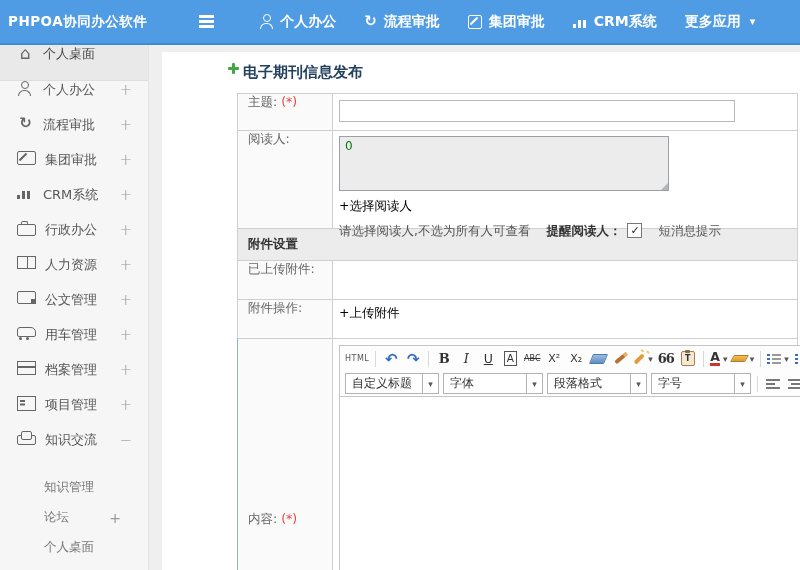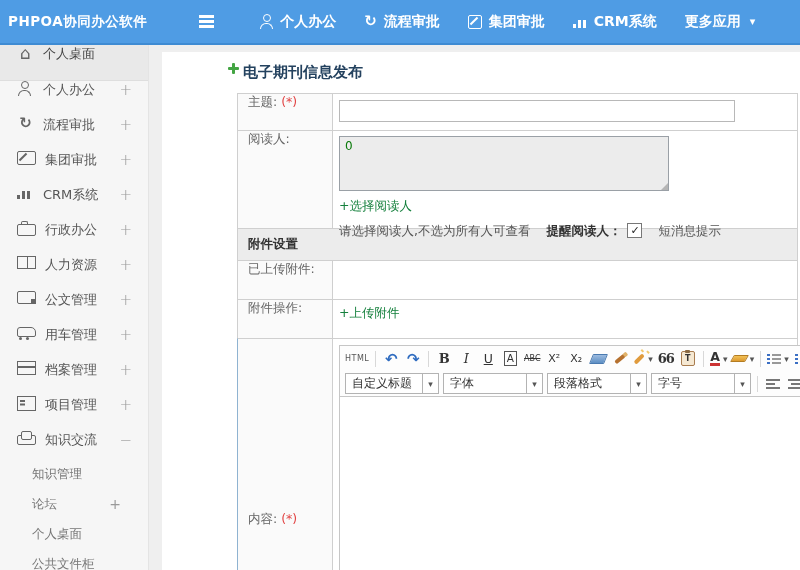--- a/index.html
+++ b/index.html
@@ -44,21 +44,21 @@
   .ic-chat{width:10px;height:8px;border:1.5px solid currentColor;border-radius:2px;margin-top:4px}
   .ic-chat::after{content:"";position:absolute;top:-5px;left:3px;width:9px;height:7px;border:1.5px solid currentColor;border-radius:2px;background:#f6f6f6}
 
   
   .sidebar{position:absolute;left:0;top:45px;bottom:0;width:148px;background:#f6f6f6;border-right:1px solid #e4e4e4;overflow:hidden}
   .sd-item{height:35px;display:flex;align-items:flex-start;padding-left:17px;color:#555;cursor:pointer}
   .sd-item .ic{color:#666;width:17px;display:inline-flex;justify-content:center}
   .sd-item .lbl{margin-left:9px;font-size:13px;white-space:nowrap}
   .sd-item .exp{margin-left:auto;margin-right:16px;color:#999;font-size:15px;font-weight:300}
   .sd-item.active{background:#e9e9e9;border-bottom:1px solid #dedede;color:#444}
-  .sd-sub{height:30px;display:flex;align-items:flex-start;padding-left:32px;color:#777;font-size:12.5px;cursor:pointer}
+  .sd-sub{height:30px;display:flex;align-items:flex-end;padding-left:44px;color:#777;font-size:12.5px;cursor:pointer}
   .sd-sub .exp{margin-left:auto;margin-right:27px;color:#999;font-size:14px}
 
   
   .content{position:absolute;left:162px;top:52px;right:0;bottom:0;background:#fff;overflow:hidden}
   .page-title-row{display:flex;margin:11px 0 0 66px;height:22px}
   .plus-ic{width:11px;height:11px;position:relative;margin-right:4px}
   .plus-ic::before{content:"";position:absolute;left:4px;top:0;width:3px;height:11px;background:#43a543;border-radius:1px}
   .plus-ic::after{content:"";position:absolute;left:0;top:4px;width:11px;height:3px;background:#43a543;border-radius:1px}
   .page-title-row h1{font-size:15px;margin:0;color:#24425f;font-weight:bold}
 
@@ -74,21 +74,21 @@
   .r-section{height:31px;background:#ececec;align-items:center;display:flex;padding-left:10px;font-size:12.5px;color:#333;font-weight:bold}
   .r-uploaded{height:38px}
   .r-attach{height:38px}
   .r-content{height:260px;border-left:1px solid #8fb3d1}
   .r-content .fl{align-items:flex-start;padding-top:172px}
 
   .subject-input{width:386px;height:20px;border:1px solid #b8b8b8;margin-top:1px;font-size:12px;padding:0 4px;outline:none}
   .rtext{width:318px;height:49px;background:#ececec;border:1px solid #9aa0a6;color:#0a7a0a;font-size:12px;
          padding:2px 5px;position:relative;overflow:hidden;cursor:text}
   .rtext .rs-corner{position:absolute;right:0;bottom:0;width:0;height:0;border-left:7px solid transparent;border-bottom:7px solid #b5b5b5}
-  .lnk{color:#15803d;font-size:12.5px;text-decoration:none;cursor:pointer;display:inline-block}
+  .lnk{color:#000000;font-size:12.5px;text-decoration:none;cursor:pointer;display:inline-block}
   .readers-link{margin-top:7px}
   .hint-row{display:flex;align-items:flex-start;margin-top:8px;font-size:12.5px;color:#555;white-space:nowrap}
   .hint-row b{color:#333;margin-left:16px}
   .cb{width:13px;height:13px;border:1px solid #777;background:#fff;margin-left:6px;display:flex;align-items:center;justify-content:center;
       font-size:11px;color:#222;font-style:normal;cursor:pointer}
   .cb.checked::after{content:"✓";font-weight:bold}
   .cb-lbl{margin-left:16px}
 
   
   .editor{width:660px;border:1px solid #c6c6c6;background:#fdfdfd;margin-top:1px}

